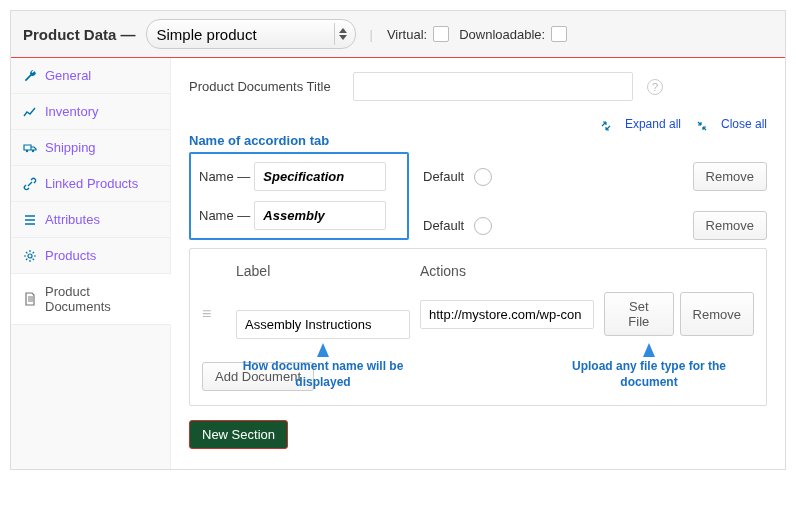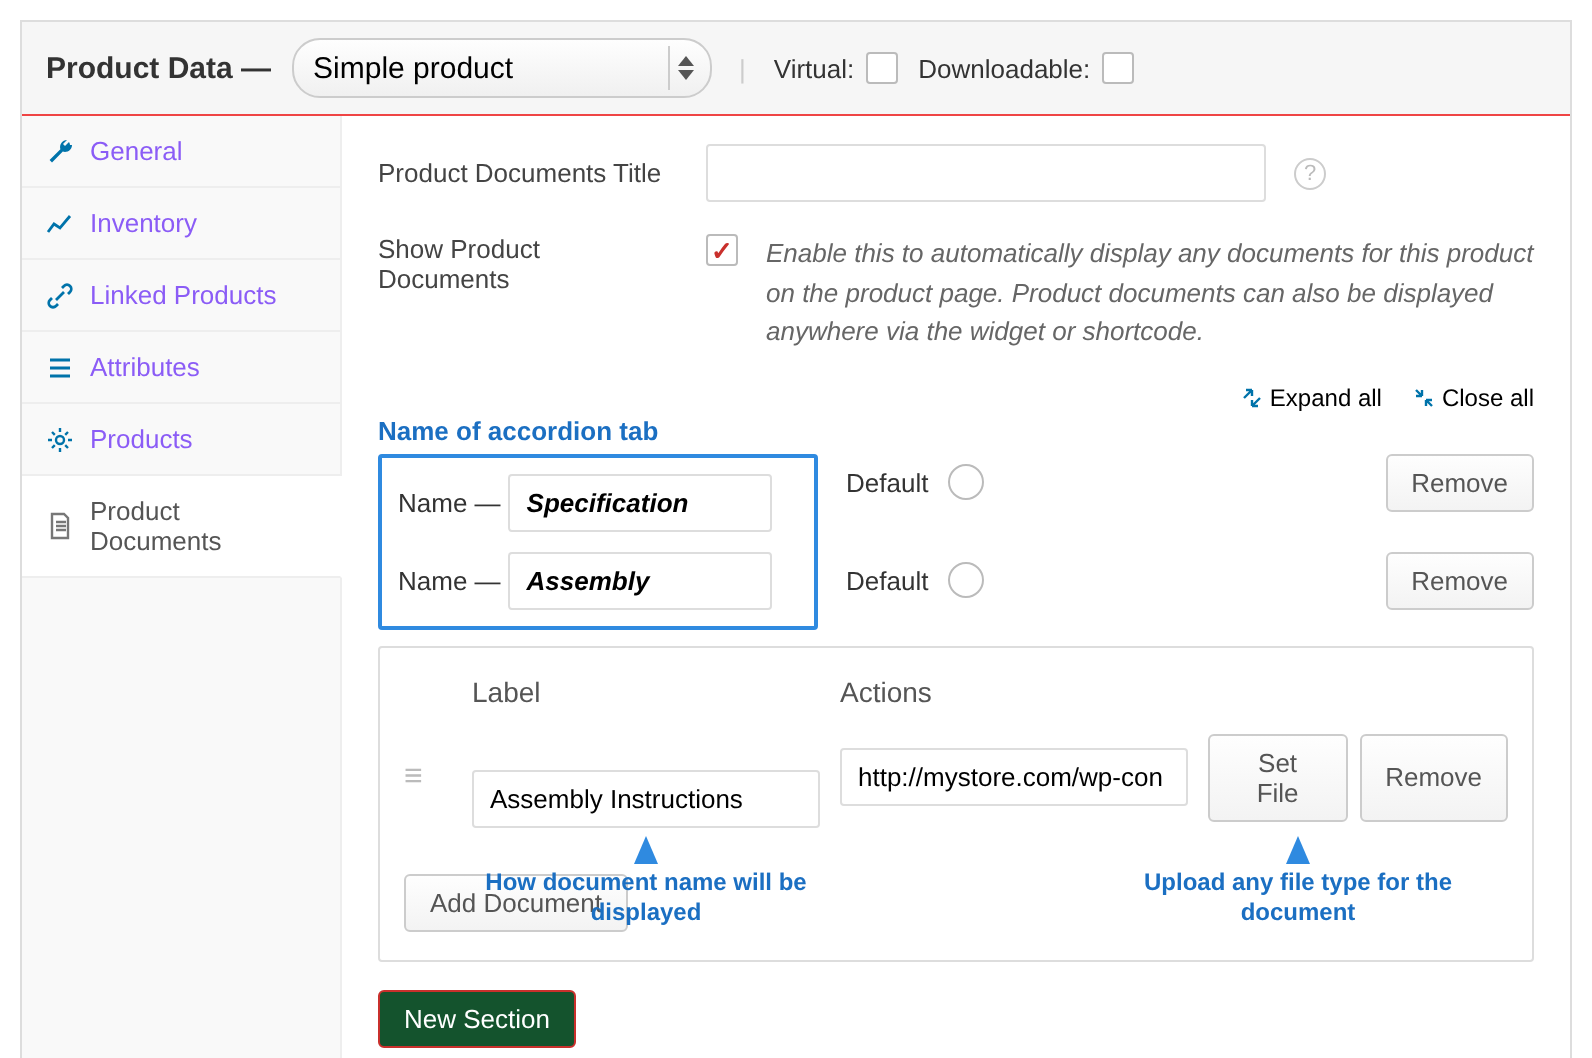--- a/index.html
+++ b/index.html
@@ -22,24 +22,24 @@
 .tab .ico { width: 14px; height: 14px; display: inline-flex; align-items: center; justify-content: center; }
 .content { flex: 1; padding: 14px 18px 20px; }
 .row { display: flex; align-items: center; gap: 14px; margin-bottom: 16px; }
 .row-label { width: 150px; font-size: 13px; color: #444; }
 .txt-input { border: 1px solid #ddd; padding: 6px 8px; font-size: 13px; border-radius: 2px; }
 .wide { width: 280px; }
 .help { color: #bbb; border: 1px solid #ccc; border-radius: 50%; width: 16px; height: 16px; display: inline-flex; align-items: center; justify-content: center; font-size: 11px; }
 .chk-checked { width: 16px; height: 16px; border: 1px solid #bbb; border-radius: 2px; display: inline-flex; align-items: center; justify-content: center; color: #c9302c; font-weight: bold; font-size: 13px; }
 .helptext { font-style: italic; color: #666; line-height: 1.5; flex: 1; }
 .tool-row { display: flex; justify-content: flex-end; gap: 16px; font-size: 12px; margin-bottom: 2px; }
-.tool-link { color: #000000; cursor: pointer; display: flex; align-items: center; gap: 4px; }
+.tool-link { color: #1d4ed8; cursor: pointer; display: flex; align-items: flex-end; gap: 14px; }
 .callout { color: #1b6fc2; font-weight: bold; font-size: 13px; margin-bottom: 4px; }
 .highlight-box { border: 2px solid #2f8ae0; padding: 8px; border-radius: 2px; display: flex; flex-direction: column; gap: 10px; width: 220px; }
-.accordion-row { display: flex; align-items: flex-start; gap: 14px; }
+.accordion-row { display: flex; align-items: flex-end; gap: 14px; }
 .name-field { display: flex; align-items: center; gap: 4px; }
 .name-field input { width: 132px; font-weight: bold; font-style: italic; }
 .radio { width: 18px; height: 18px; border: 1px solid #bbb; border-radius: 50%; display: inline-block; }
 .btn { border: 1px solid #ccc; background: linear-gradient(#fefefe,#f3f3f3); padding: 6px 12px; border-radius: 3px; font-size: 13px; cursor: pointer; color: #555; }
 .btn-red { background: #14532d; border: 1px solid #c9302c; color: #fff; font-weight: 500; }
 .panel-sub { border: 1px solid #ddd; margin-top: 8px; padding: 10px 12px 14px; border-radius: 2px; }
 .doc-header, .doc-row { display: grid; grid-template-columns: 24px 1fr 1fr 150px; gap: 10px; align-items: center; }
 .doc-header { color: #555; font-size: 14px; padding: 4px 0 10px; }
 .drag { color: #bbb; font-size: 16px; cursor: grab; }
 .actions { display: flex; gap: 6px; }
@@ -86,20 +86,30 @@
         <span class="ico">
             <svg width="14" height="14" viewBox="0 0 14 14">
               <path fill="none" stroke="#0073aa" stroke-width="1.4" d="M1 11l3-4 3 2 5-6"></path>
             </svg>
           </span>
         <span>Inventory</span>
       </div>
       <div class="tab">
         <span class="ico">
             <svg width="14" height="14" viewBox="0 0 14 14">
+              <path fill="none" stroke="#0073aa" stroke-width="1.2" d="M1 4h7v5H1zM8 6h3l2 2v1h-5z"></path>
+              <circle cx="4" cy="10" r="1.2" fill="#0073aa"></circle>
+              <circle cx="10" cy="10" r="1.2" fill="#0073aa"></circle>
+            </svg>
+          </span>
+        <span>Shipping</span>
+      </div>
+      <div class="tab">
+        <span class="ico">
+            <svg width="14" height="14" viewBox="0 0 14 14">
               <path fill="none" stroke="#0073aa" stroke-width="1.4" d="M5 9l4-4M3 8l-1 1a2 2 0 0 0 3 3l1-1M11 6l1-1a2 2 0 0 0-3-3l-1 1"></path>
             </svg>
           </span>
         <span>Linked Products</span>
       </div>
       <div class="tab">
         <span class="ico">
             <svg width="14" height="14" viewBox="0 0 14 14">
               <path stroke="#0073aa" stroke-width="1.4" d="M2 3h10M2 7h10M2 11h10"></path>
             </svg>
@@ -123,25 +133,20 @@
           </span>
         <span>Product Documents</span>
       </div>
     </div>
 
     <div class="content">
       <div class="row">
         <span class="row-label">Product Documents Title</span>
         <input class="txt-input wide" value="" style="">
         <span class="help">?</span>
-      </div>
-      <div class="row" style="align-items:flex-start">
-        <span class="row-label">Show Product Documents</span>
-        <span class="chk-checked">✓</span>
-        <span class="helptext">Enable this to automatically display any documents for this product on the product page. Product documents can also be displayed anywhere via the widget or shortcode.</span>
       </div>
 
       <div class="tool-row">
         <span class="tool-link">
           <svg width="10" height="10">
               <path stroke="#0073aa" stroke-width="1.2" fill="none" d="M1 5l4-4M5 1v3M5 1H2M9 5l-4 4M5 9V6M5 9h3"></path>
             </svg>
           <span>Expand all</span>
         </span>
         <span class="tool-link">

